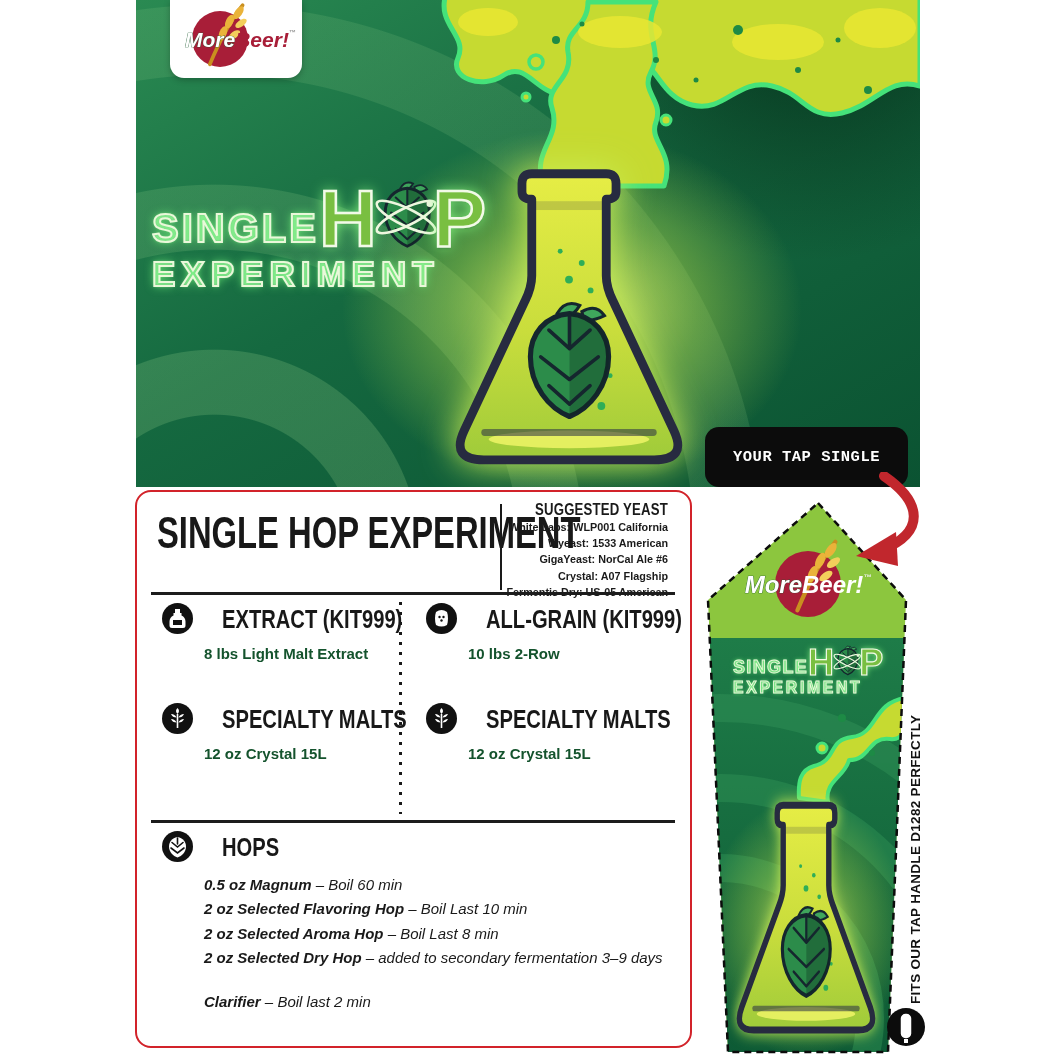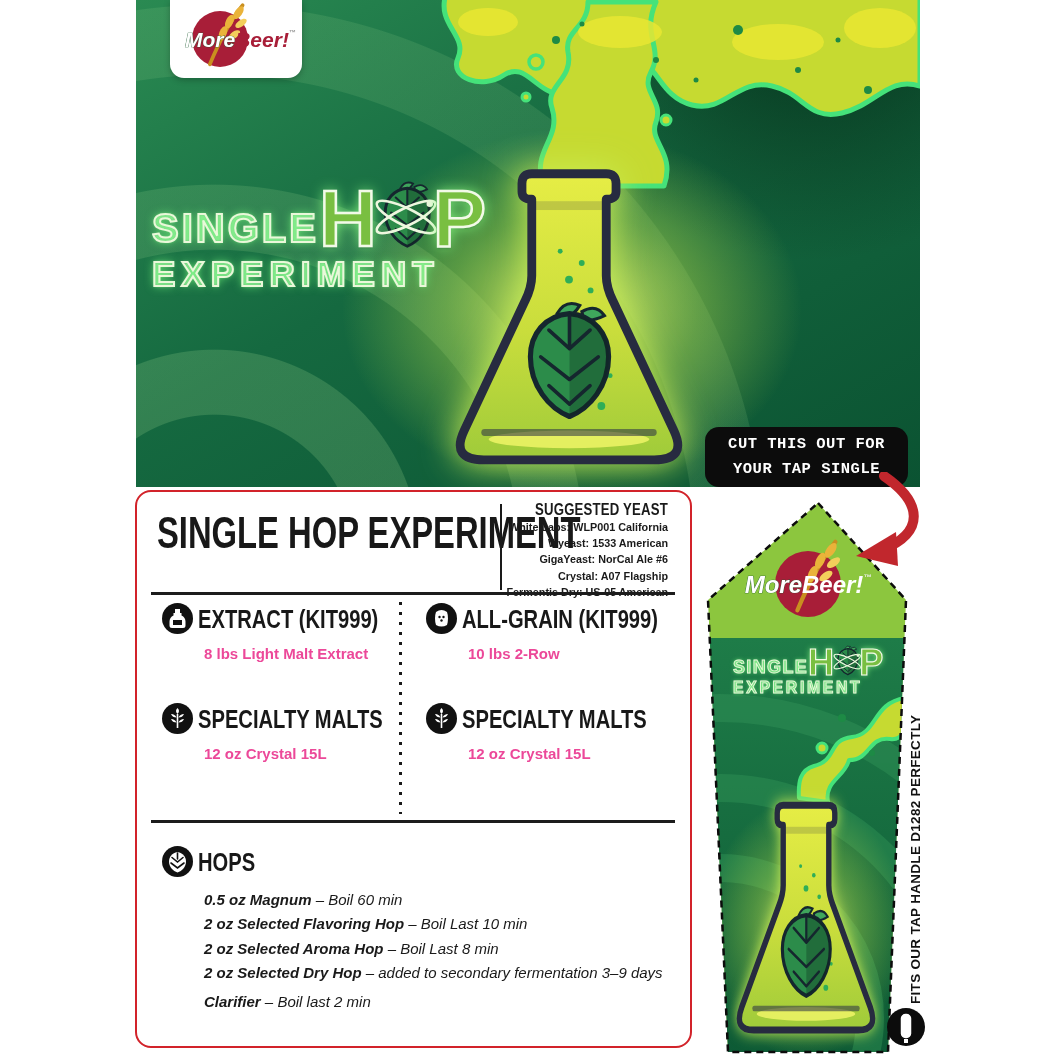--- a/index.html
+++ b/index.html
@@ -50,27 +50,27 @@
   .title-divider{position:absolute;left:363px;top:12px;width:2px;height:86px;background:#1a1a1a;}
   .yeast{position:absolute;right:22px;top:8px;width:178px;text-align:right;}
   .yeast-h{font-size:15px;font-weight:900;letter-spacing:.2px;transform:scale(.88,1.05);
     transform-origin:right top;margin-bottom:2px;}
   .yeast-i{font-size:10.8px;font-weight:700;line-height:1.5;}
   .rule{position:absolute;left:14px;width:524px;height:2.5px;background:#1c1c1c;}
   .r1{top:100px;} .r2{top:328px;}
   .dotted{position:absolute;left:262px;top:110px;width:3px;height:212px;
     background:repeating-linear-gradient(to bottom,#1a1a1a 0 3px,transparent 3px 10px);}
   .sec{position:absolute;}
-  .sec-head{display:flex;align-items:center;gap:4px;}
+  .sec-head{display:flex;align-items:center;gap:28px;}
   .sec-title{font-size:24px;font-weight:900;white-space:nowrap;transform:scale(.84,1.1);
     transform-origin:left center;color:#181818;}
-  .sec-detail{margin:10px 0 0 43px;font-size:15px;font-weight:700;color:#ec4899;}
+  .sec-detail{margin:10px 0 0 43px;font-size:15px;font-weight:700;color:#14532d;}
   .pos-extract{left:24px;top:110px;} .pos-allgrain{left:288px;top:110px;}
   .pos-specl{left:24px;top:210px;}  .pos-specr{left:288px;top:210px;}
-  .pos-hops{left:24px;top:338px;margin-top:15px;}   .pos-other{left:24px;top:488px;}
+  .pos-hops{left:24px;top:338px;}   .pos-other{left:24px;top:488px;}
   .ing-list{margin:10px 0 0 43px;font-size:15px;line-height:1.63;font-style:italic;}
   .ing-list b{font-weight:700;} .ing-list span{font-weight:400;}
 
   
   .taphandle{position:absolute;left:702px;top:498px;z-index:4;}
   .fit-note{position:absolute;left:908px;top:1004px;width:300px;transform:rotate(-90deg);
     transform-origin:0 0;font-size:13.5px;font-weight:700;letter-spacing:.3px;color:#111;z-index:7;}
   .tap-icon{position:absolute;left:886px;top:1007px;z-index:7;}
 </style>
 </head>
@@ -184,21 +184,20 @@
           <ellipse cx="50" cy="58" rx="49" ry="13" fill="none" stroke="#eef7df" stroke-width="4" transform="rotate(26 50 58)"></ellipse>
           <circle cx="86" cy="38" r="5" fill="#eef7df"></circle>
         </svg>
         <span class="shx-p">P</span>
       </div>
       <div class="shx-row2">EXPERIMENT</div>
     </div>
   </div>
 
   <div class="cut-badge">
-    <div>CUT THIS OUT FOR</div>
     <div>YOUR TAP SINGLE</div>
   </div>
   <svg class="arrow" width="78" height="104" viewBox="0 0 78 104">
     <path d="M32,4 C70,30 74,60 30,78" stroke="#c1272d" stroke-width="10" fill="none" stroke-linecap="round"></path>
     <path d="M44,60 L4,84 L46,94 Z" fill="#c1272d"></path>
   </svg>
 
   <div class="recipe-card">
     <h1 class="title">SINGLE HOP EXPERIMENT</h1>
     <div class="title-divider"></div>

